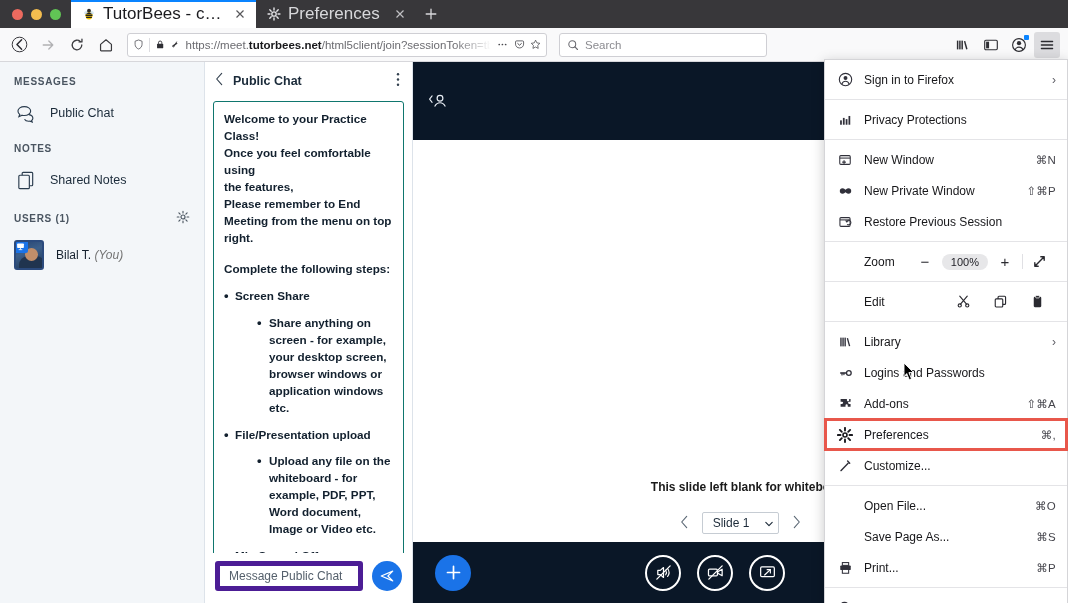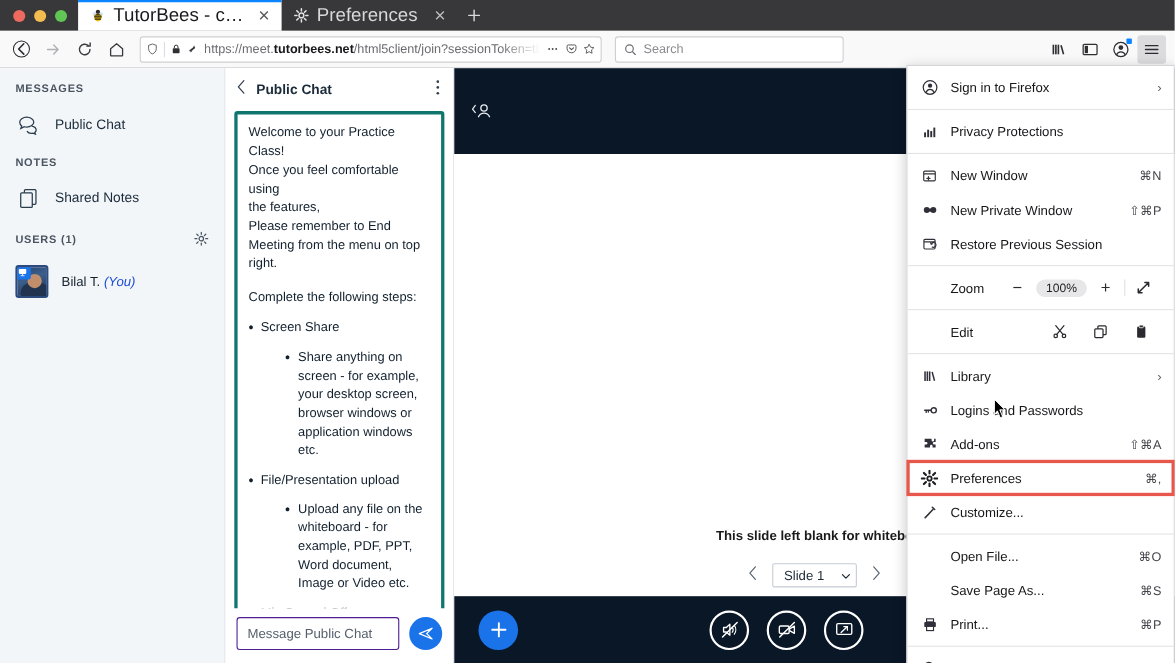--- a/index.html
+++ b/index.html
@@ -103,51 +103,51 @@
     background: linear-gradient(160deg,#274472 0%, #3c5f8a 40%, #1d3557 100%);
     border: 2px solid #2b4a7d; overflow: hidden;
   }
   .avatar .face { position:absolute; left:9px; top:6px; width:13px; height:13px; border-radius:50%; background:#c08e6a; }
   .avatar .body { position:absolute; left:3px; bottom:0; width:26px; height:12px; border-radius:9px 9px 0 0; background:#20344f; }
   .avatar .pres {
     position: absolute; left: -3px; top: -3px; width: 15px; height: 14px;
     background: #1a73e8; border-radius: 2px; display:flex; align-items:center; justify-content:center;
   }
   .user-name { font-size: 12px; color: #15212e; }
-  .user-name i { color: #1d4ed8; }
+  .user-name i { color: #737373; }
 
   
   .chat {
     position: absolute; left: 205px; top: 0; width: 208px; height: 541px;
     background: #fff; border-right: 1px solid #dde3ea; display: flex; flex-direction: column;
   }
   .chat-head {
     display: flex; align-items: center; gap: 9px; padding: 10px 12px 8px 10px;
     font-size: 12.5px; color: #1b2b3a; font-weight: 600;
   }
   .chat-head .kebab { margin-left: auto; letter-spacing: 0; color:#33414f; font-size:13px; line-height:1; }
   .chat-body { flex: 1 1 auto; overflow: hidden; padding: 4px 8px 0 8px; }
   .msg-card {
-    border: 3px solid #0f766e; border-radius: 3px; padding: 9px 10px 10px 10px;
-    font-size: 11.7px; line-height: 1.45; color: #12202e; font-weight: 400;
+    border: 1px solid #0f766e; border-radius: 3px; padding: 9px 10px 10px 10px;
+    font-size: 11.7px; line-height: 1.45; color: #12202e; font-weight: 700;
   }
   .msg-card p { margin-bottom: 0; }
   .msg-card .spacer { height: 14px; }
   .msg-card ul { list-style: none; }
   .msg-card > ul > li { position: relative; padding-left: 11px; margin-top: 10px; }
   .msg-card > ul > li::before {
     content: "\2022"; position: absolute; left: 0; top: -1px; font-size: 13px;
   }
   .msg-card ul ul > li { position: relative; padding-left: 12px; margin-left: 22px; margin-top: 10px; }
   .msg-card ul ul > li::before {
     content: "\2022"; position: absolute; left: 0; top: -1px; font-size: 13px;
   }
   .chat-foot { flex: none; padding: 8px 10px 12px 10px; display: flex; align-items: center; gap: 9px; }
   .chat-input {
-    flex: 1 1 auto; height: 30px; border: 1px solid #4c1d95; border-radius: 3px;
+    flex: 1 1 auto; height: 30px; border: 5px solid #4c1d95; border-radius: 3px;
     display: flex; align-items: center; padding: 0 9px;
     font-size: 12px; color: #55606c; background: #fff;
   }
   .send-btn {
     width: 30px; height: 30px; flex: none; border-radius: 50%; background: #1a73e8;
     display: flex; align-items: center; justify-content: center; color: #fff;
   }
 
   
   .stage { position: absolute; left: 413px; top: 0; width: 655px; height: 541px; background: #fff; }

